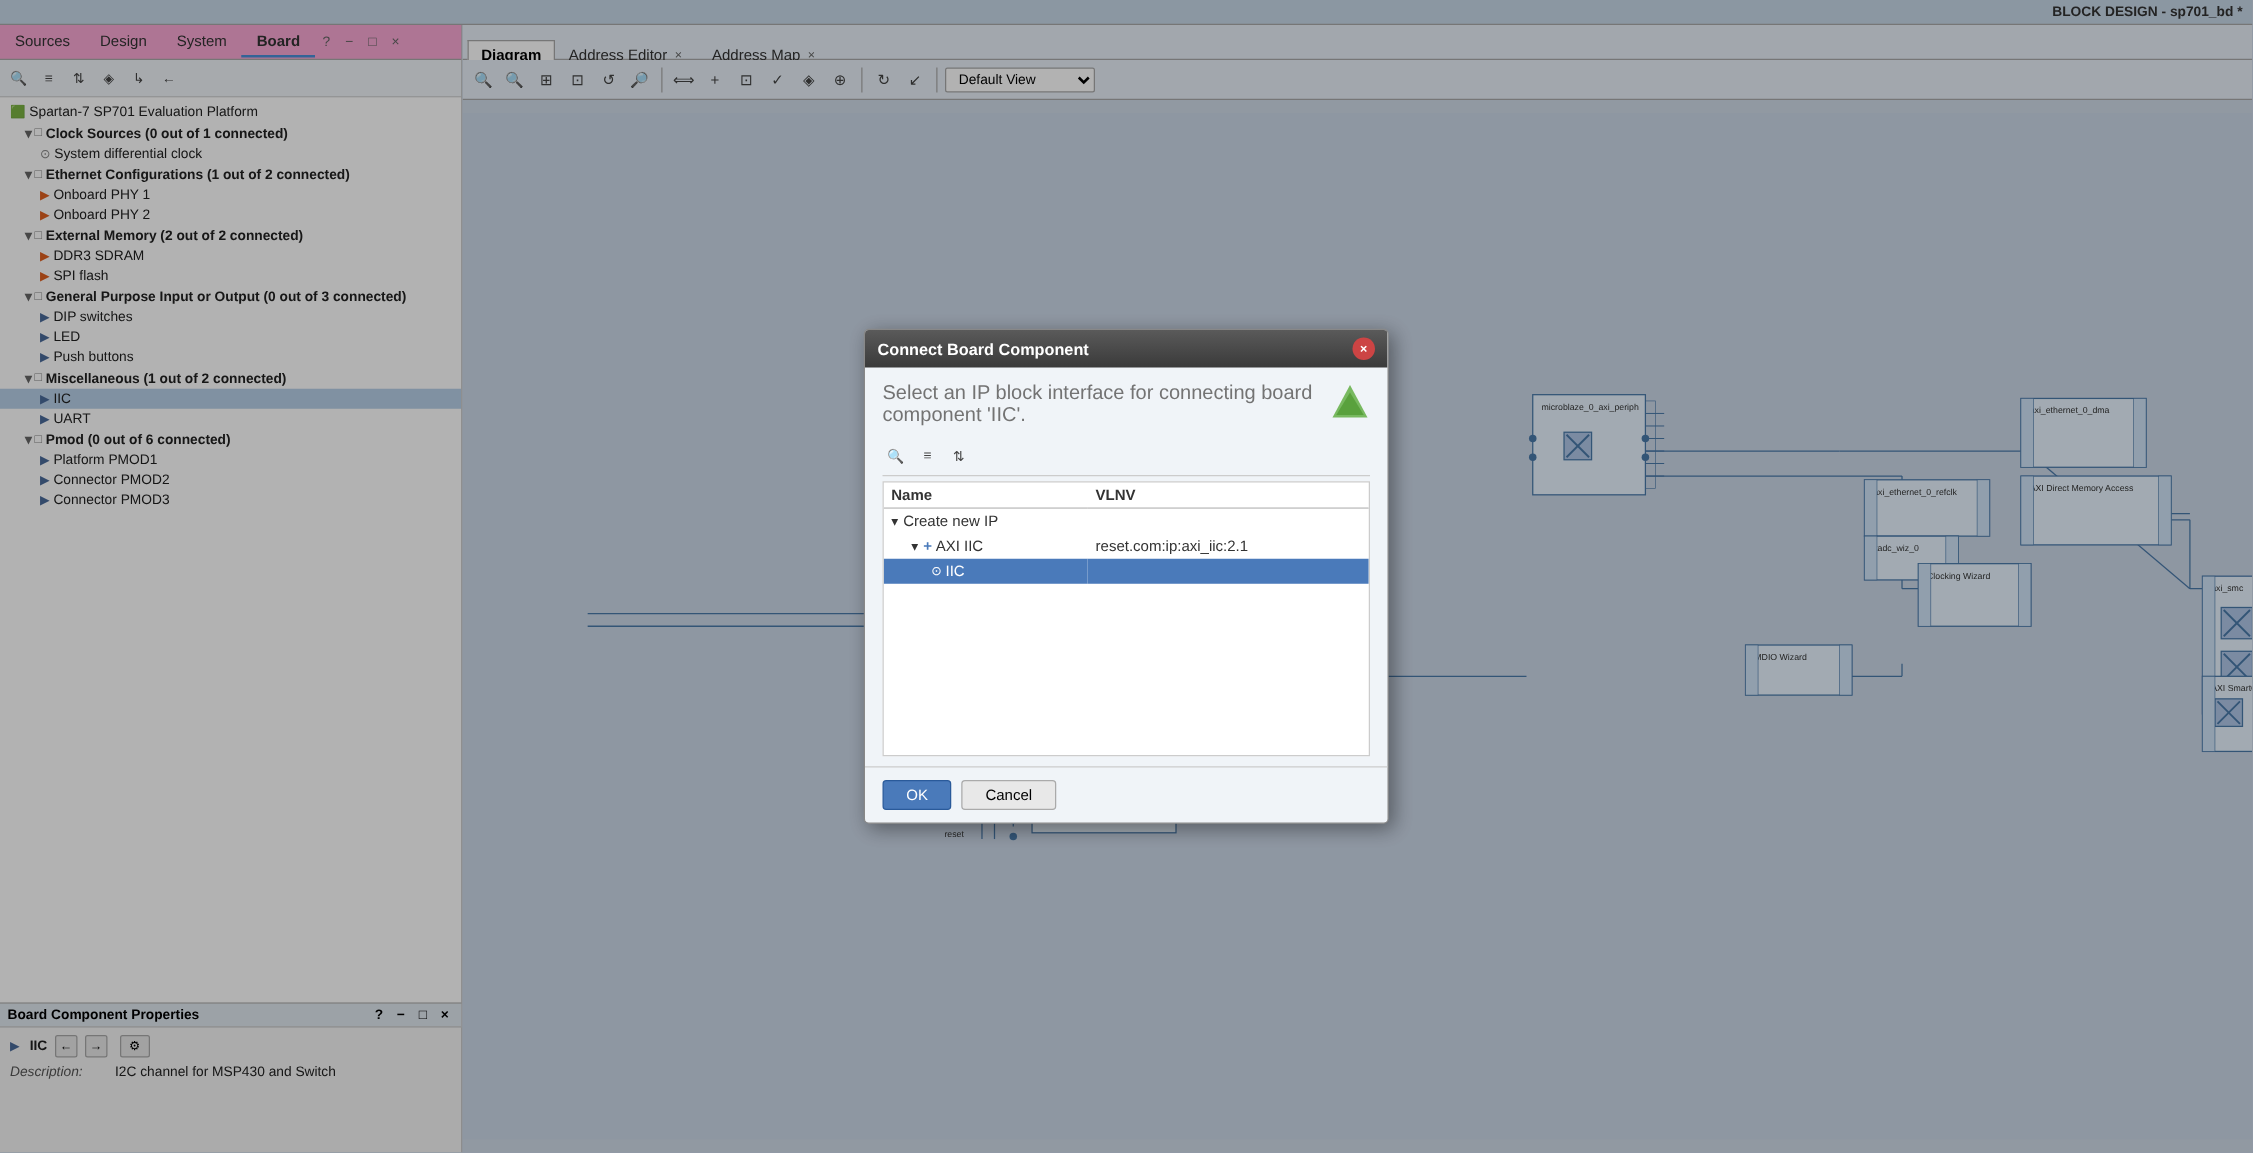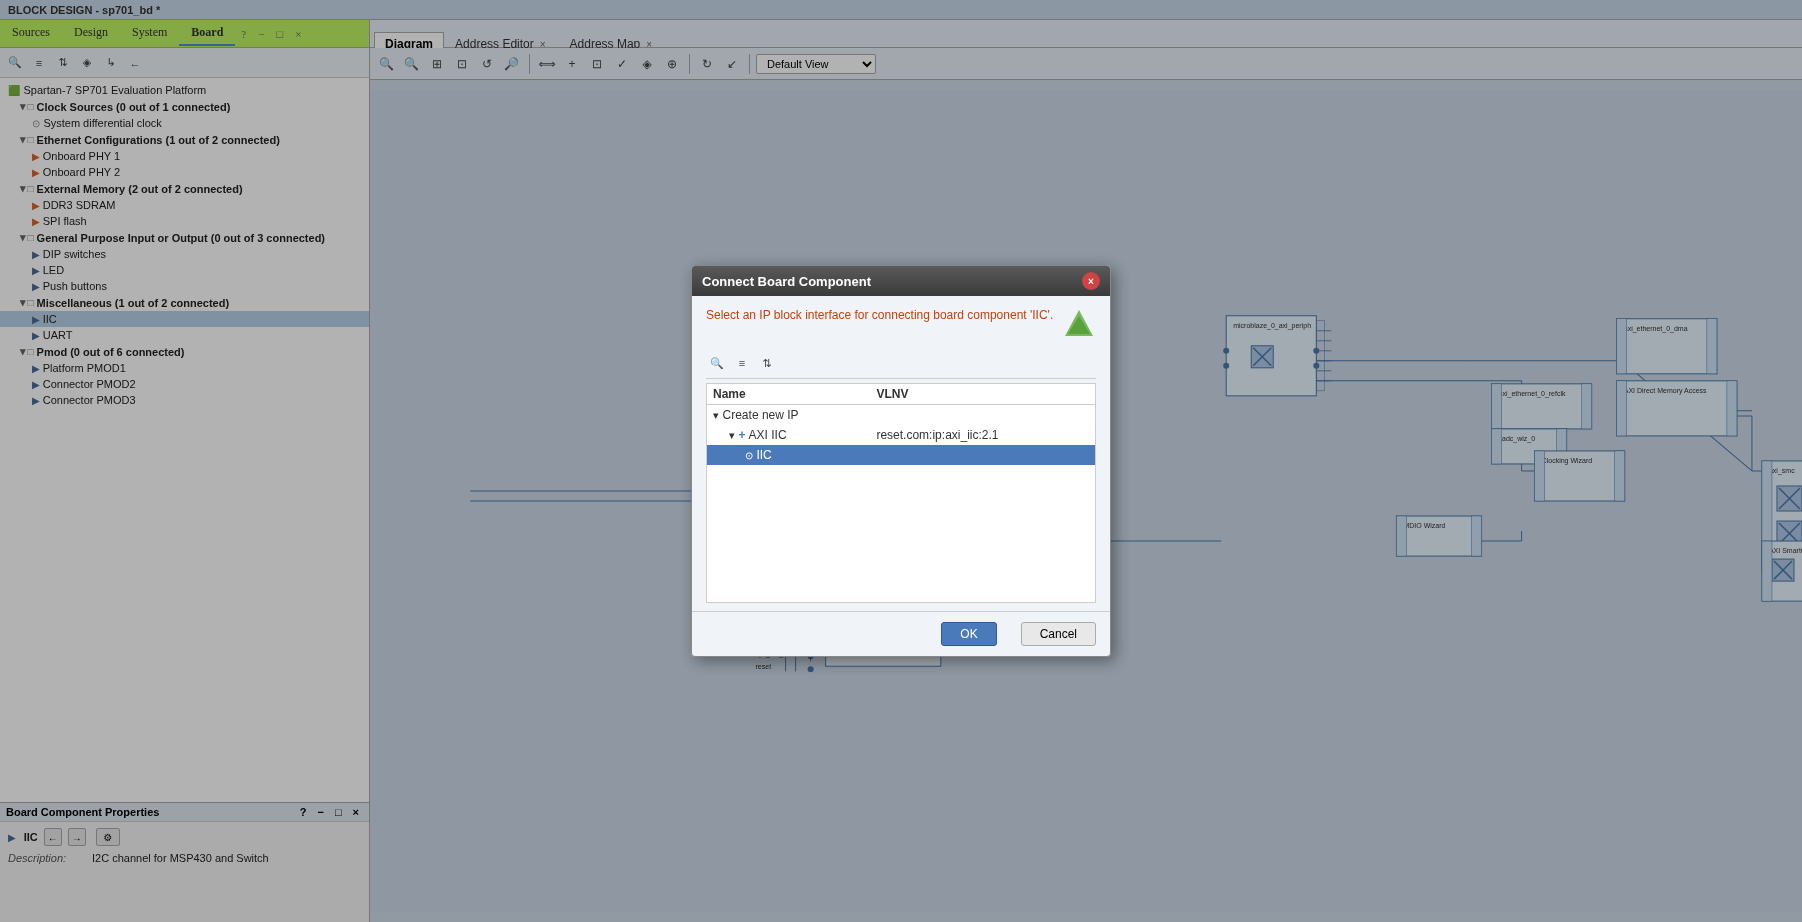--- a/index.html
+++ b/index.html
@@ -9,20 +9,21 @@
     .title-bar {
       background: #c8d8e8;
       padding: 2px 8px;
       font-size: 11px;
       font-weight: bold;
       color: #333;
       border-bottom: 1px solid #aaa;
       height: 20px;
       display: flex;
       align-items: center;
+      justify-content: flex-end;
     }
 
     
     .app-layout {
       display: flex;
       flex-direction: column;
       height: calc(100% - 20px);
     }
 
     
@@ -77,25 +78,24 @@
       display: flex;
       flex-direction: column;
       border-right: 1px solid #aaa;
       background: #f5f5f5;
       min-width: 370px;
     }
 
     
     .left-tabs {
       display: flex;
-      background: #bef264;
+      background: #f9a8d4;
       border-bottom: 1px solid #aaa;
       height: 28px;
       align-items: center;
-      font-family: Liberation Serif, serif;
     }
 
     .left-tab {
       padding: 4px 12px;
       font-size: 12px;
       cursor: pointer;
       color: #333;
       border-bottom: 2px solid transparent;
     }
 
@@ -354,22 +354,22 @@
       align-items: center;
       justify-content: center;
       cursor: pointer;
       font-size: 10px;
       color: #fff;
       font-weight: bold;
     }
 
     .modal-desc {
       padding: 12px 14px 8px;
-      font-size: 12px;
-      color: #c2410c;
+      font-size: 16px;
+      color: #737373;
       display: flex;
       align-items: flex-start;
       gap: 10px;
     }
 
     .modal-body {
       padding: 0 14px;
     }
 
     .modal-toolbar {
@@ -423,22 +423,22 @@
     .modal-table-container {
       border: 1px solid #ccc;
       background: #fff;
       height: 220px;
       overflow-y: auto;
       margin-bottom: 8px;
     }
 
     .modal-footer {
       display: flex;
-      justify-content: flex-end;
-      gap: 24px;
+      justify-content: flex-start;
+      gap: 8px;
       padding: 10px 14px;
       border-top: 1px solid #ccc;
     }
 
     .modal-btn {
       padding: 4px 18px;
       font-size: 12px;
       border: 1px solid #aaa;
       border-radius: 3px;
       cursor: pointer;

